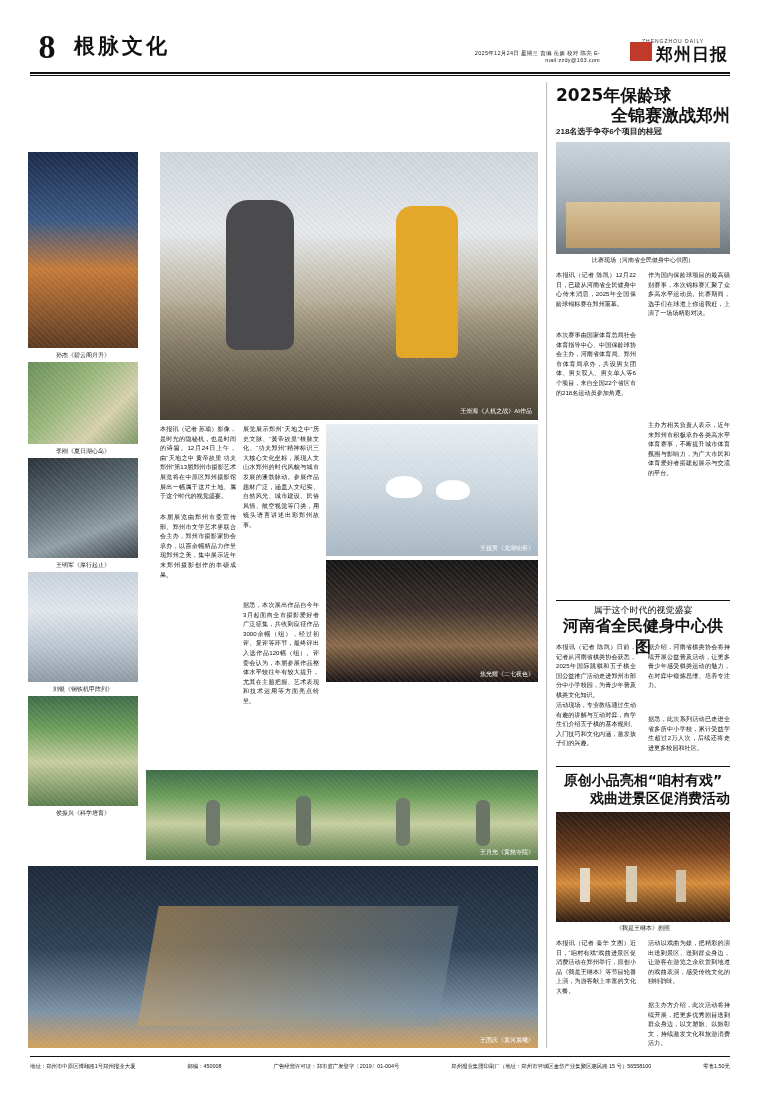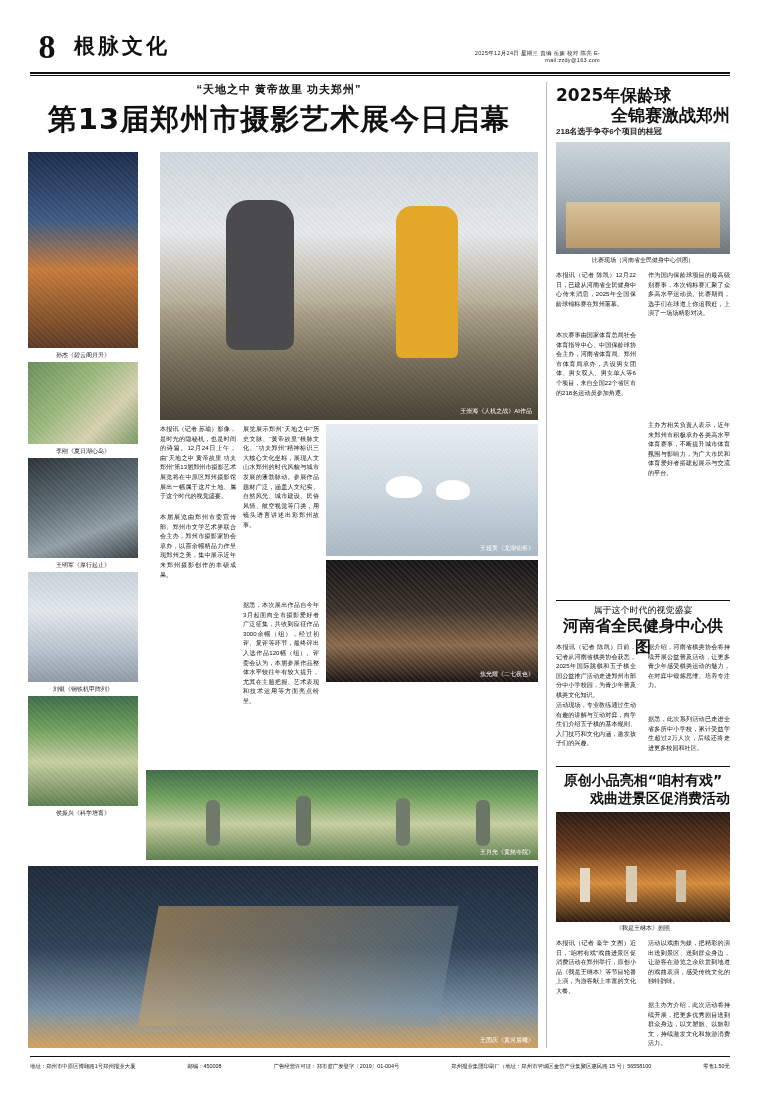--- a/index.html
+++ b/index.html
@@ -54,26 +54,29 @@
 </style>
 </head>
 <body>
 
 <div class="page">
 
   <div class="masthead">
     <div class="pagenum">8</div>
     <div class="sectiontitle">根脉文化</div>
     <div class="dateline">2025年12月24日 星期三  责编 岳媛  校对 陈亮  E-mail:zzdy@163.com</div>
+    <div class="logo-wrap">
+      <div class="logo-en">ZHENGZHOU DAILY</div>
+      <div class="logo-box"></div>
+      <div class="logo-cn">郑州日报</div>
+    </div>
     <div class="mast-rule"></div>
     <div class="mast-rule2"></div>
   </div>
 
-  <div class="kicker">“天地之中 黄帝故里 功夫郑州”</div>
-  <div class="headline">第13届郑州市摄影艺术展今日启幕</div>
 
   <div class="ph g1" style="left:28px;top:152px;width:110px;height:196px;">
       <div class="noise"></div>
     </div>
   <div class="cap" style="left:28px;top:351px;width:110px;">孙杰《碧云阁月升》</div>
 
   <div class="ph g2" style="left:28px;top:362px;width:110px;height:82px;">
       <div class="noise"></div>
     </div>
   <div class="cap" style="left:28px;top:447px;width:110px;">李刚《夏日湖心岛》</div>

